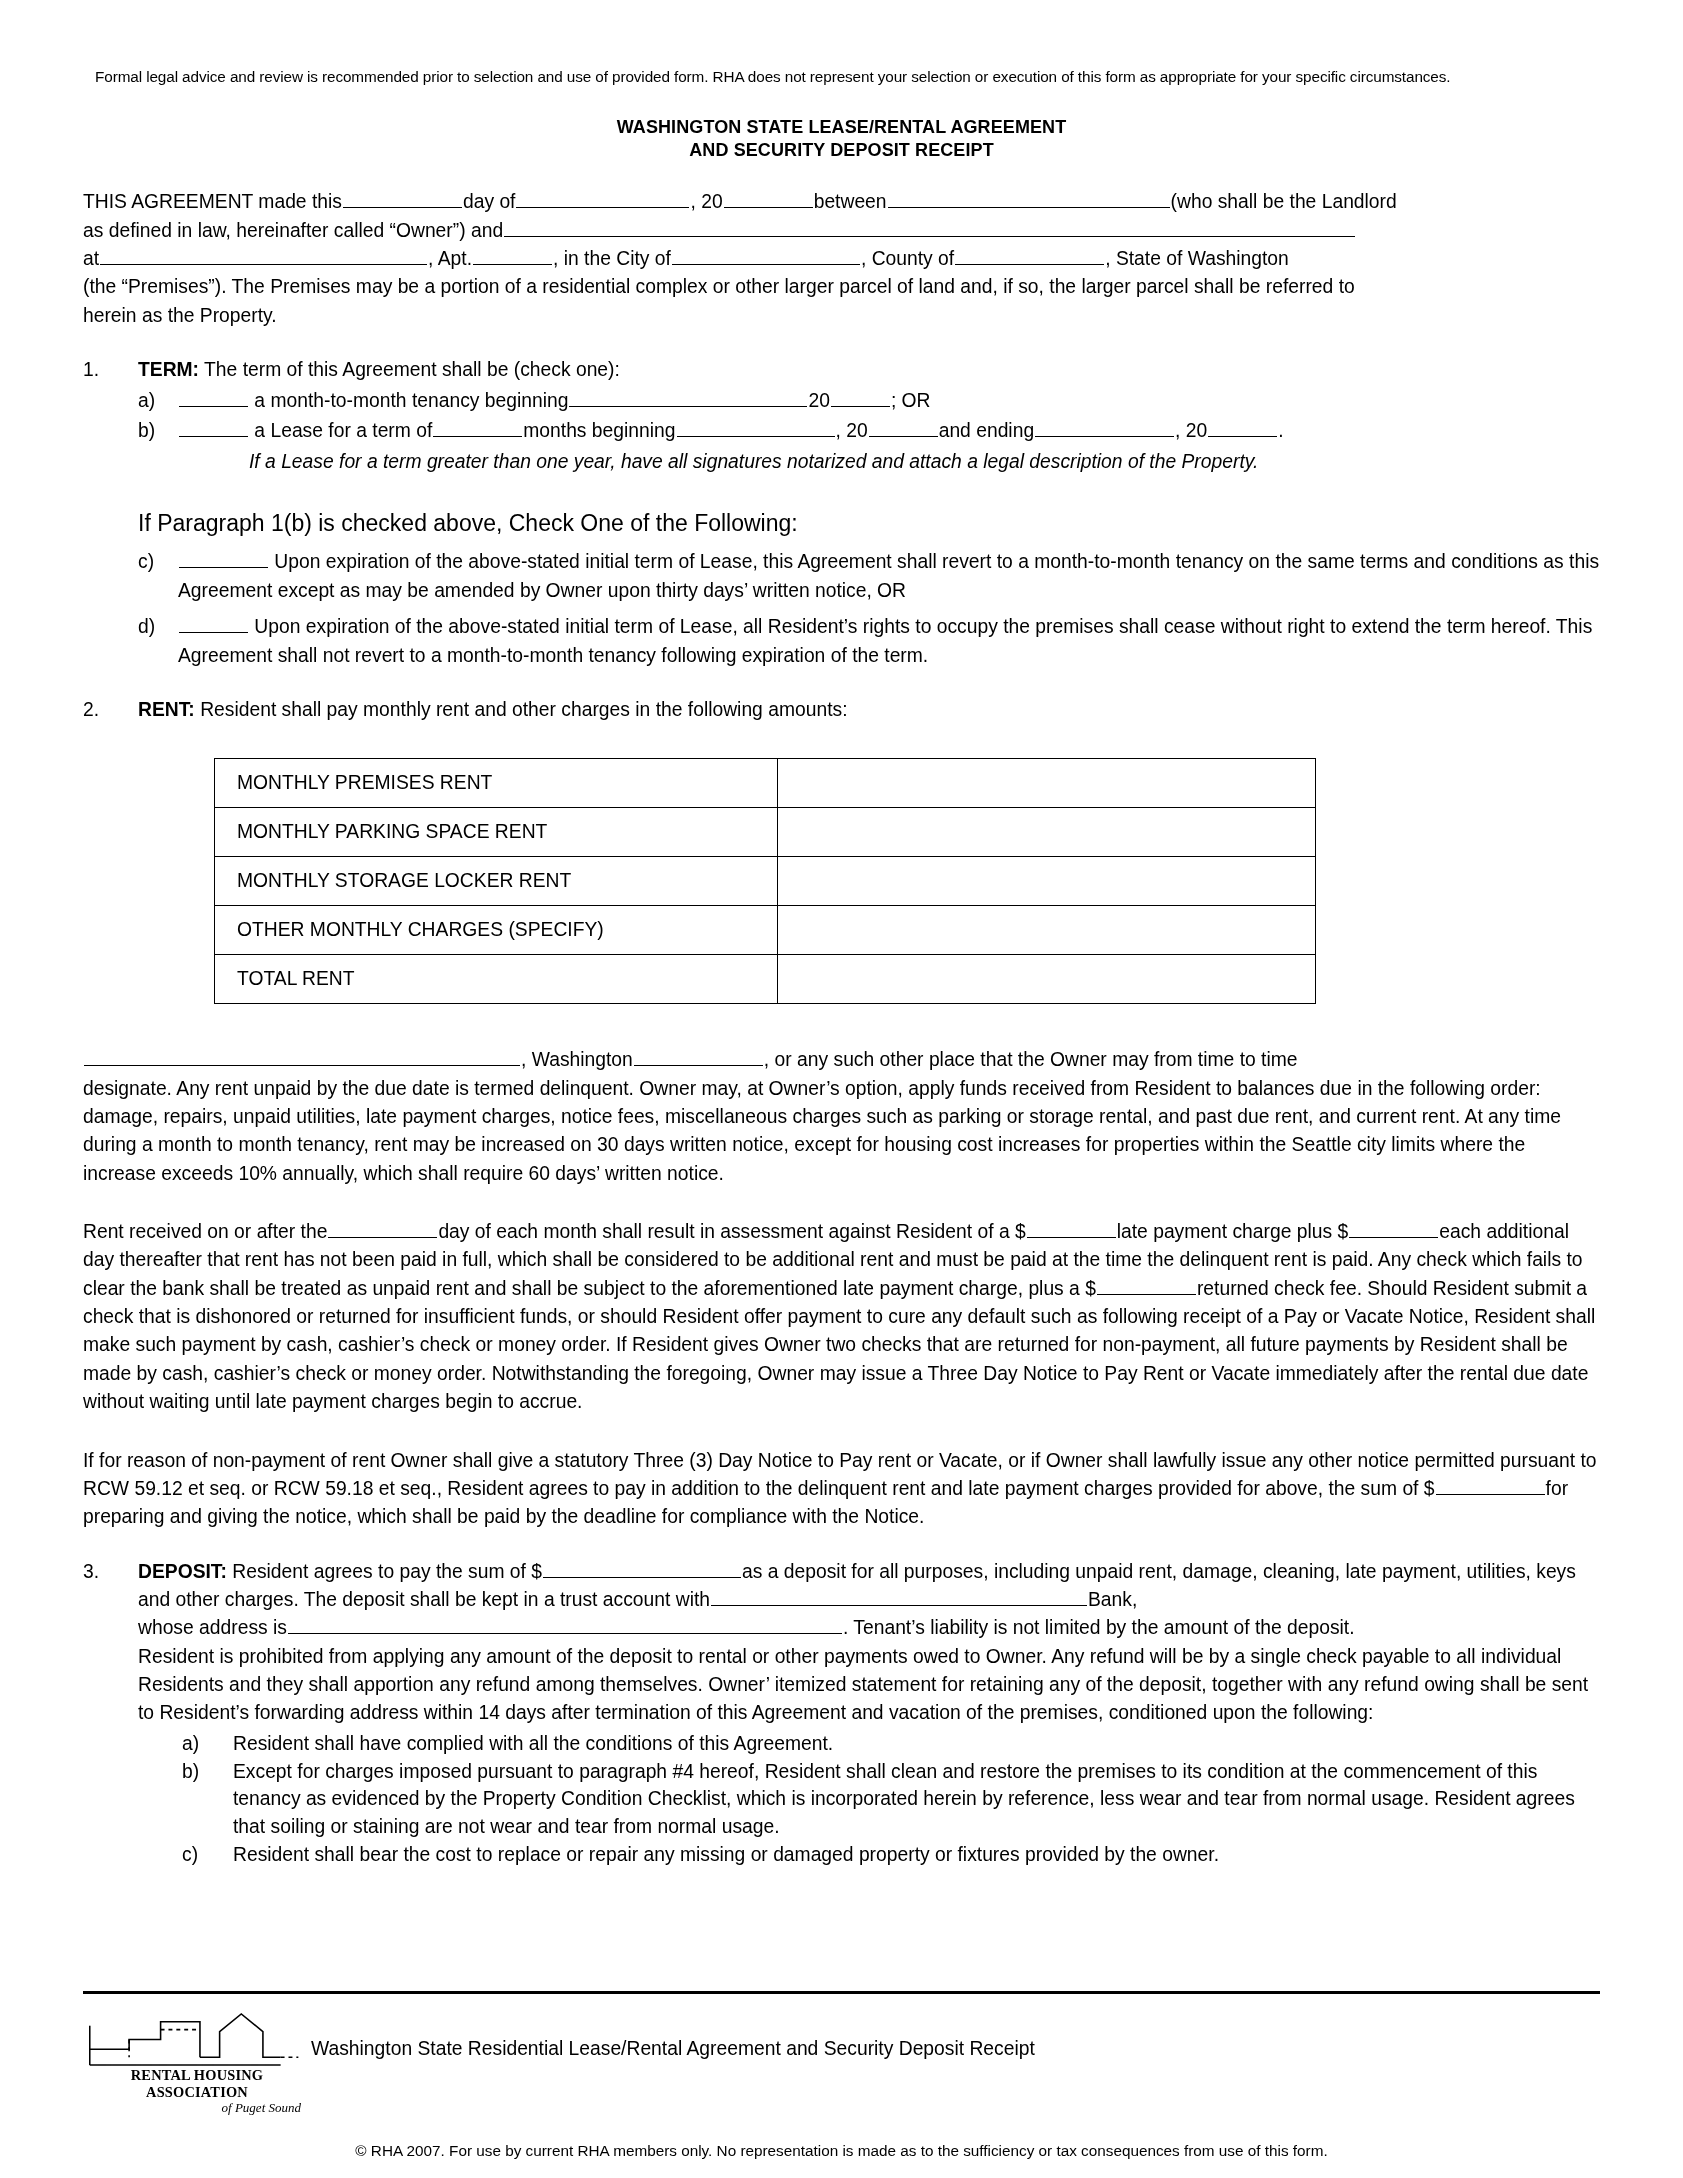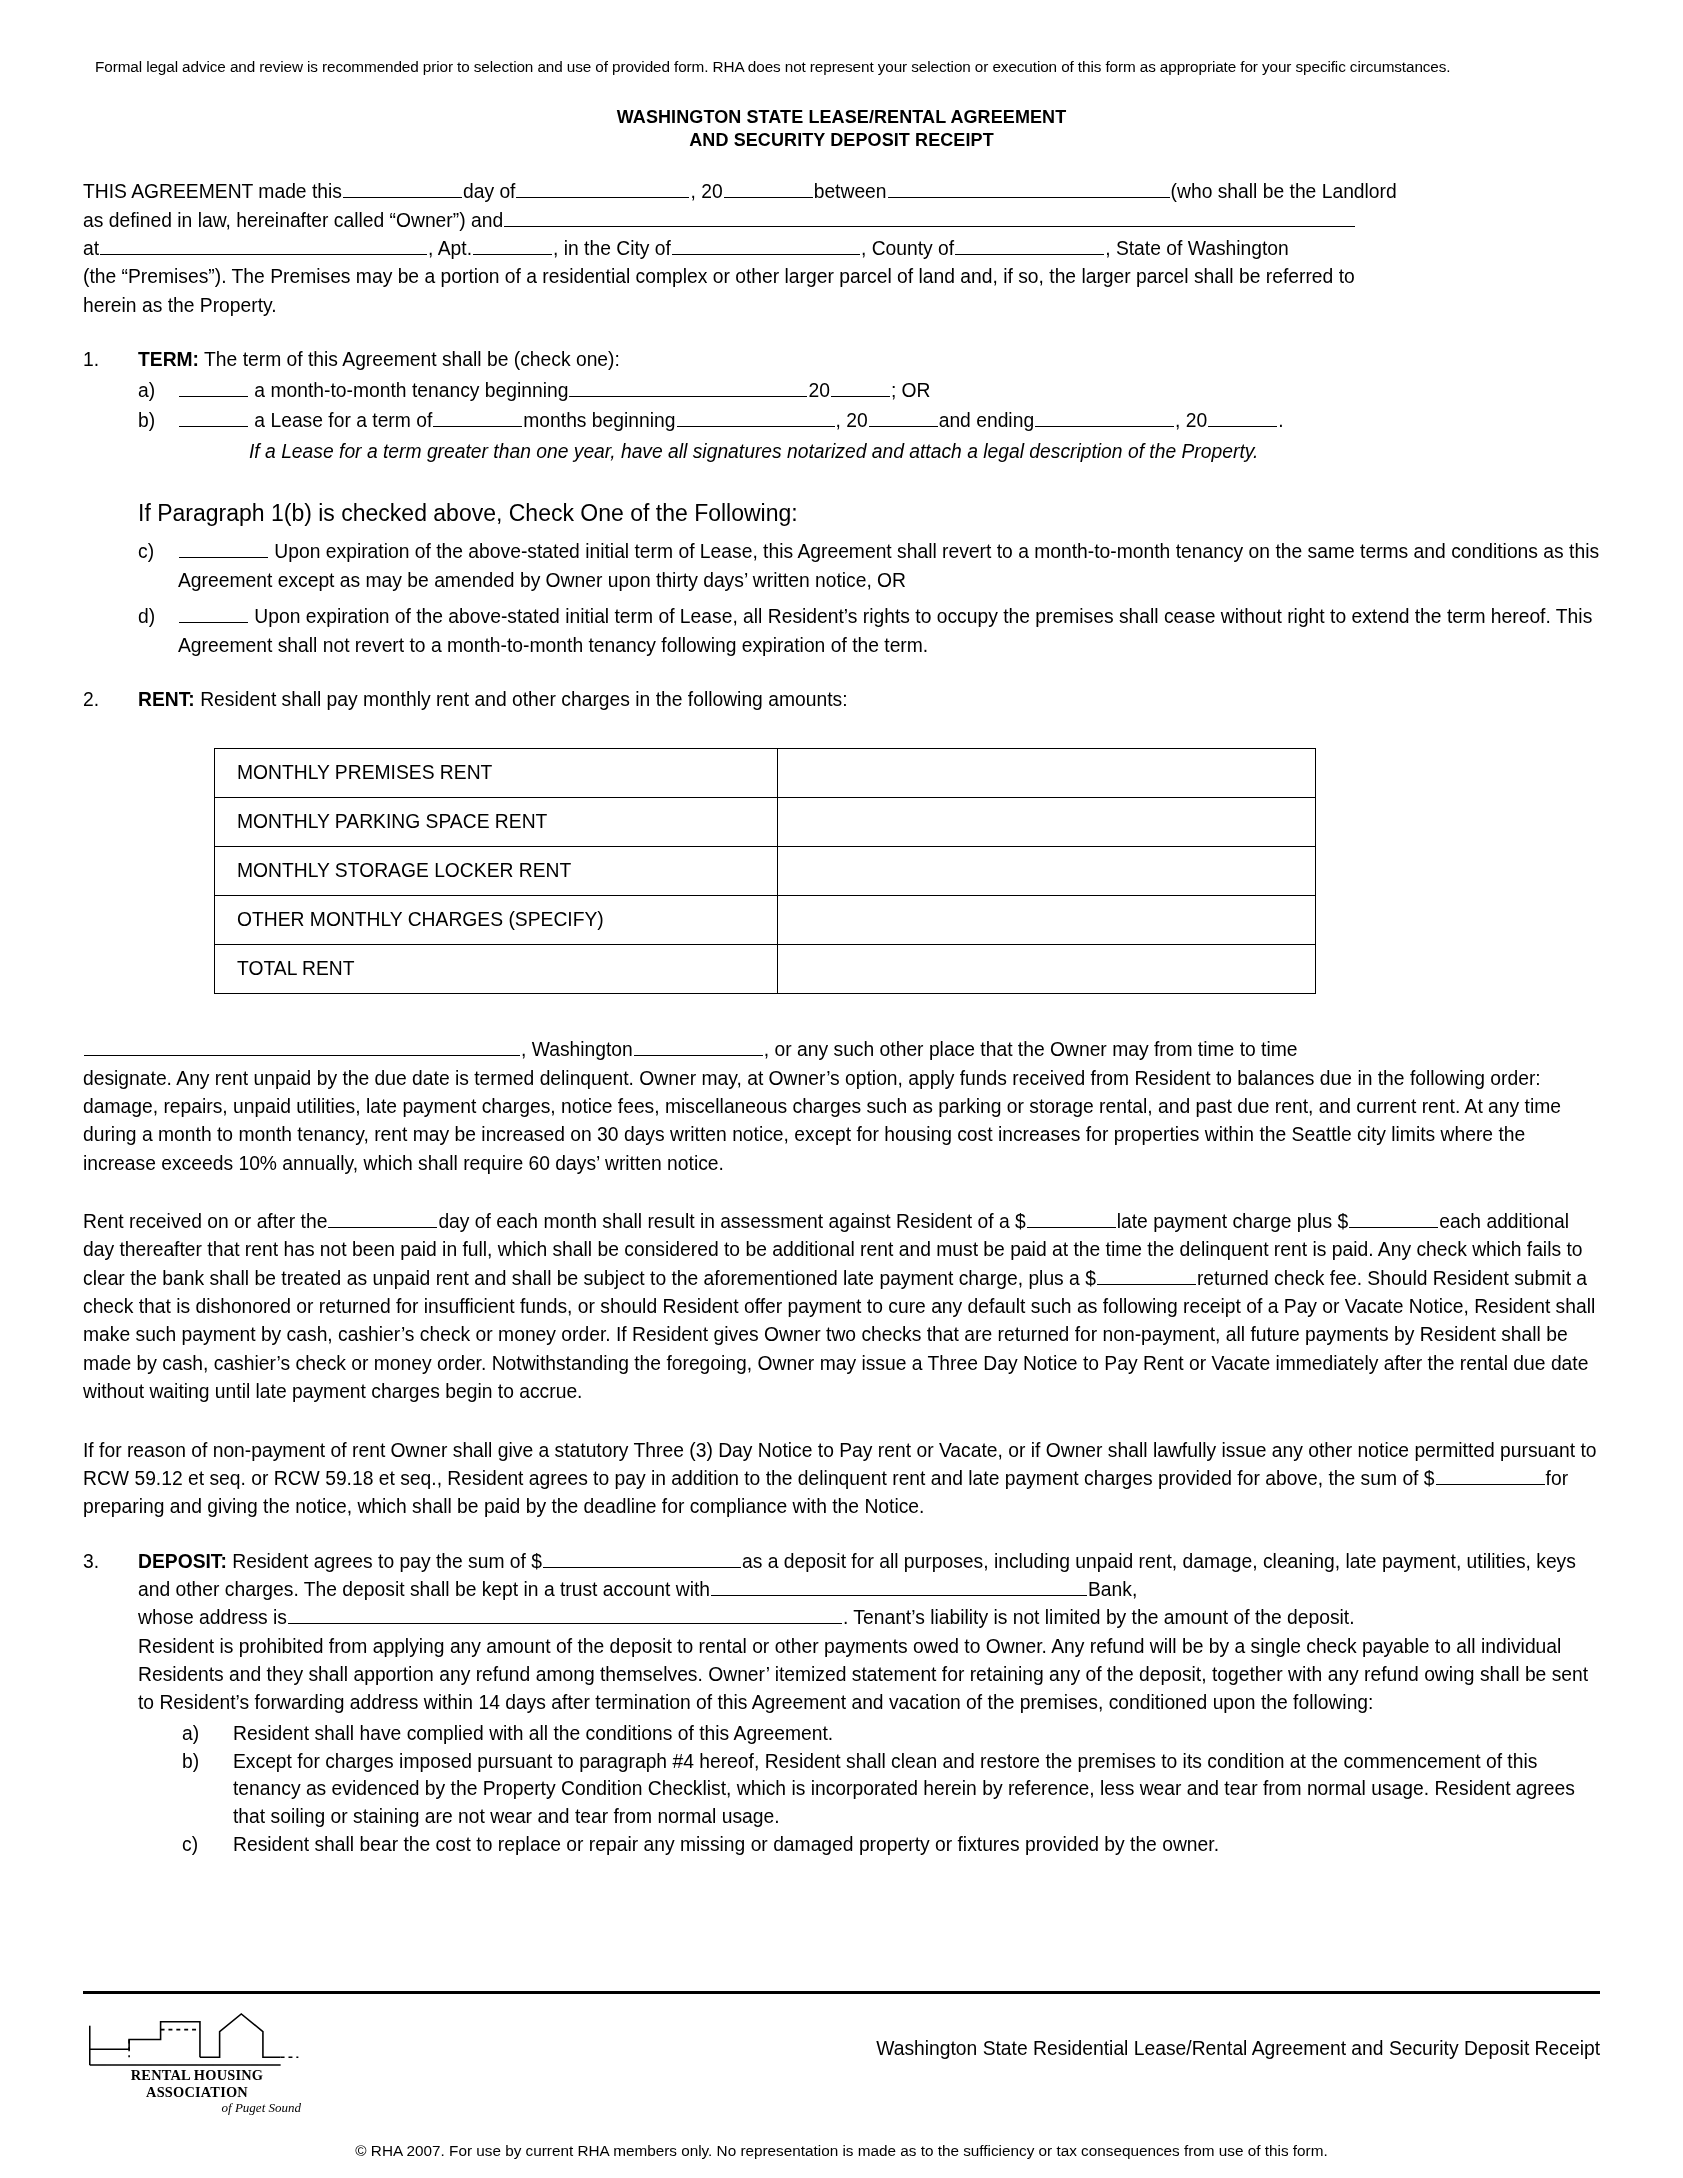--- a/index.html
+++ b/index.html
@@ -18,21 +18,21 @@
     box-sizing: border-box;
     background: #ffffff;
     padding: 40px 83px 0 83px;
     overflow: hidden;
   }
   .disclaimer {
     font-size: 15.3px;
     line-height: 1.2;
     letter-spacing: -0.1px;
     text-align: left;
-    margin: 18px 0 0 12px;
+    margin: 28px 0 0 12px;
     white-space: nowrap;
   }
   .doc-title {
     text-align: center;
     font-weight: bold;
     font-size: 18px;
     line-height: 1.28;
     margin-top: 30px;
     letter-spacing: 0.1px;
   }
@@ -189,21 +189,20 @@
     font-family: "Liberation Serif", serif;
     font-style: italic;
     font-size: 13px;
     text-align: right;
     padding-right: 10px;
     margin-top: -1px;
   }
   .foot-title {
     font-size: 19.3px;
     padding-top: 30px;
-    text-align: right;
     flex: 1 1 auto;
   }
   .copyright {
     text-align: center;
     font-size: 15.3px;
     padding: 26px 0 18px 0;
   }
 </style>
 </head>
 <body>

